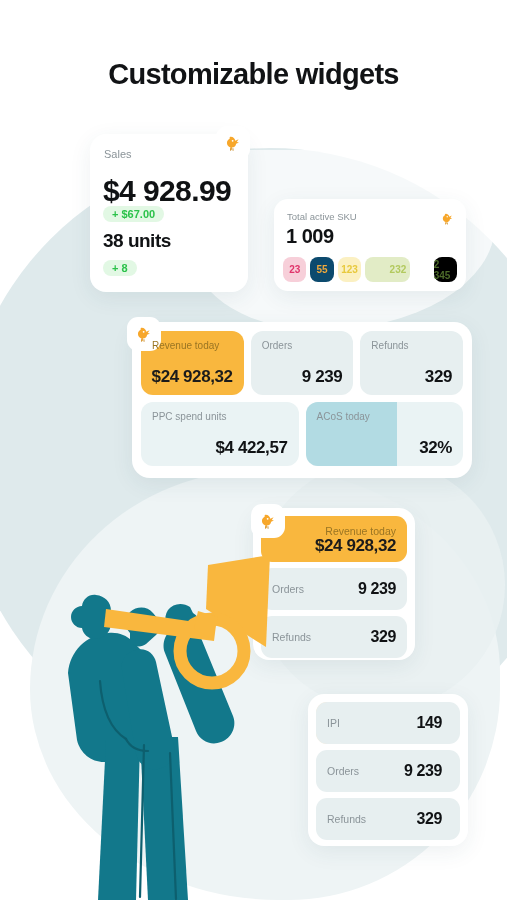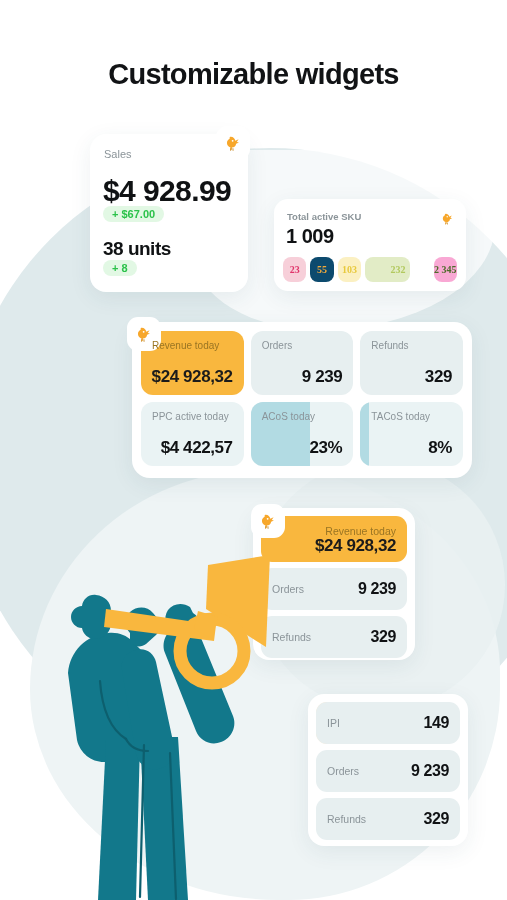--- a/index.html
+++ b/index.html
@@ -95,45 +95,45 @@
   }
   .pill-green {
     display: inline-block;
     background: #e2f8e4; color: #2bc24a;
     font-size: 11px; font-weight: bold;
     border-radius: 9px; padding: 2px 9px;
   }
   #sales-card .delta1 { position: absolute; left: 13px; top: 70px; text-decoration: underline; }
   #sales-card .units {
     position: absolute; left: 13px; top: 96px;
-    font-size: 19px; font-weight: bold; color: #101214; letter-spacing: -0.5px; margin-top: 8px;
+    font-size: 19px; font-weight: bold; color: #101214; letter-spacing: -0.5px;
   }
   #sales-card .delta2 { position: absolute; left: 13px; top: 124px; }
   #sales-card .badge-pos { right: -2px; top: -8px; }
 
   
   #sku-card {
     left: 274px; top: 199px;
     width: 192px; height: 92px;
     border-radius: 14px;
   }
   #sku-card .lbl {
     position: absolute; left: 13px; top: 12px;
-    font-size: 9.5px; color: #8b9499; font-weight: bold;
+    font-size: 9.5px; color: #8b9499;
   }
   #sku-card .value {
     position: absolute; left: 12px; top: 26px;
     font-size: 20px; font-weight: bold; color: #101214; letter-spacing: -0.5px;
   }
   #sku-card .badge-pos { right: 6px; top: 6px; }
   #sku-card .chick-badge { width: 26px; height: 26px; border-radius: 8px; }
   #sku-card .chick-badge svg { width: 17px; height: 17px; }
   .sku-pills {
     position: absolute; left: 9px; right: 9px; bottom: 9px;
-    display: flex; gap: 4px; font-family: Liberation Serif, serif;
+    display: flex; gap: 4px;
   }
   .sku-pill {
     flex: 1;
     height: 25px;
     border-radius: 8px;
     display: flex; align-items: center; justify-content: center;
     font-size: 10px; font-weight: bold;
   }
 
   
@@ -221,21 +221,21 @@
     height: 42px;
     border-radius: 11px;
     background: #e7eff0;
   }
   #ipi-card .i-row + .i-row { margin-top: 6px; }
   #ipi-card .i-lbl {
     position: absolute; left: 11px; top: 50%; transform: translateY(-50%);
     font-size: 10.5px; color: #8b9499;
   }
   #ipi-card .i-val {
-    position: absolute; right: 11px; top: 50%; transform: translateY(-50%);
+    position: absolute; right: 18px; top: 50%; transform: translateY(-50%);
     font-size: 16px; font-weight: bold; color: #101214; letter-spacing: -0.4px; text-align: center;
   }
   #ipi-card .chick-badge { width: 36px; height: 42px; border-radius: 11px; flex: 0 0 36px; }
 
   
   #trumpeter { position: absolute; left: 40px; top: 555px; width: 250px; height: 345px; }
 </style>
 </head>
 <body>
 
@@ -275,23 +275,23 @@
     <div class="chick-badge badge-pos">
       <svg viewBox="0 0 24 24" aria-hidden="true">
         <path d="M9.6 5.2c2.6 0 4.6 1.9 4.9 4.3l3.6-1.6-2 3.1 2.4.5-3.1 1.4c-.2 2.3-2.1 4-4.6 4.1l-.3 2.6H9l.2-2.7C7 16.2 5.4 14.4 5.4 12c0-2.1 1.2-3.9 3-4.6-.1-.3-.1-.6-.1-.9 0-.7.5-1.3 1.3-1.3z" fill="#f7a72b"></path>
         <circle cx="11.6" cy="9.6" r="1" fill="#ffffff"></circle>
         <path d="M9.4 17.5l-.5 3h1l.4-3zM11.4 17.6l.2 2.9h1l-.2-2.9z" fill="#c98a24"></path>
       </svg>
     </div>
     <div class="sku-pills" id="sku-pills">
         <div class="sku-pill" style="background: rgb(247, 207, 217); color: rgb(224, 53, 107);">23</div>
         <div class="sku-pill" style="background: #0c4a6e; color: rgb(240, 169, 60);">55</div>
-        <div class="sku-pill" style="background: rgb(251, 240, 194); color: rgb(232, 201, 61);">103</div>
+        <div class="sku-pill" style="background: rgb(251, 240, 194); color: rgb(232, 201, 61);">123</div>
         <div class="sku-pill" style="background: rgb(226, 236, 198); color: rgb(178, 201, 94); padding-left: 21px;">232</div>
-        <div class="sku-pill" style="background: #f9a8d4; color: rgb(77, 107, 42); margin-left: 20px;">2 345</div>
+        <div class="sku-pill" style="background: #000000; color: rgb(77, 107, 42); margin-left: 20px;">2 345</div>
       </div>
   </div>
 
   <div class="card" id="grid-card">
     <div id="grid-rows">
         <div class="grid-row">
           <div class="tile orange">
             <div class="t-lbl">Revenue today</div>
             <div class="t-val">$24 928,32</div>
           </div>
@@ -299,32 +299,27 @@
             <div class="t-lbl">Orders</div>
             <div class="t-val">9 239</div>
           </div>
           <div class="tile">
             <div class="t-lbl">Refunds</div>
             <div class="t-val">329</div>
           </div>
         </div>
         <div class="grid-row">
           <div class="tile pale">
-            <div class="t-lbl">PPC active today</div>
+            <div class="t-lbl">PPC spend units</div>
             <div class="t-val">$4 422,57</div>
           </div>
           <div class="tile pale">
             <div class="fill" style="width: 58%;"></div>
             <div class="t-lbl">ACoS today</div>
-            <div class="t-val">23%</div>
-          </div>
-          <div class="tile pale">
-            <div class="fill" style="width: 8%;"></div>
-            <div class="t-lbl">TACoS today</div>
-            <div class="t-val">8%</div>
+            <div class="t-val">32%</div>
           </div>
         </div>
       </div>
     <div class="chick-badge badge-pos">
       <svg viewBox="0 0 24 24" aria-hidden="true">
         <path d="M9.6 5.2c2.6 0 4.6 1.9 4.9 4.3l3.6-1.6-2 3.1 2.4.5-3.1 1.4c-.2 2.3-2.1 4-4.6 4.1l-.3 2.6H9l.2-2.7C7 16.2 5.4 14.4 5.4 12c0-2.1 1.2-3.9 3-4.6-.1-.3-.1-.6-.1-.9 0-.7.5-1.3 1.3-1.3z" fill="#f7a72b"></path>
         <circle cx="11.6" cy="9.6" r="1" fill="#ffffff"></circle>
         <path d="M9.4 17.5l-.5 3h1l.4-3zM11.4 17.6l.2 2.9h1l-.2-2.9z" fill="#c98a24"></path>
       </svg>
     </div>

